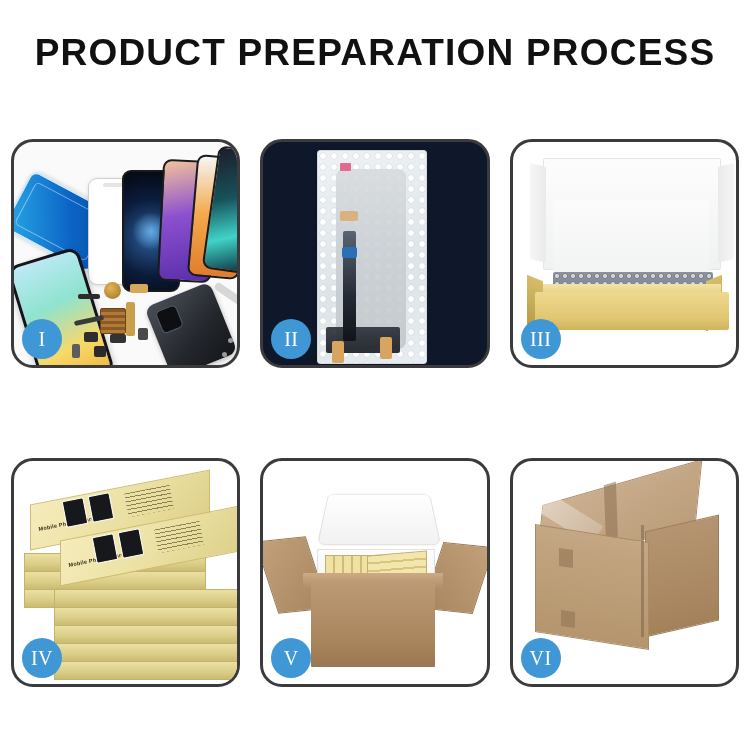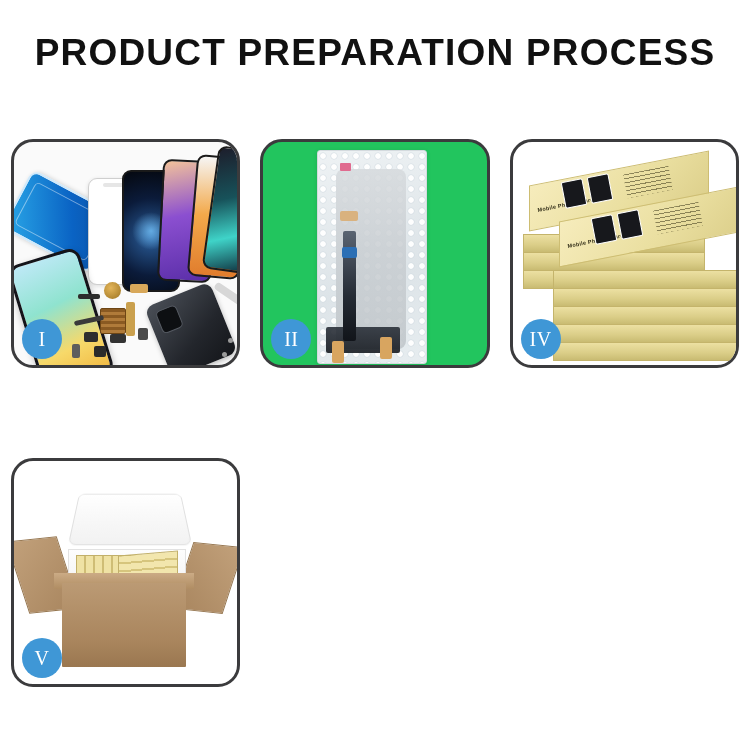--- a/index.html
+++ b/index.html
@@ -168,21 +168,21 @@
   .part.sp5{left:124px;top:186px;width:10px;height:12px;background:#4a4a4a;border-radius:2px;}
   .part.screw1{left:214px;top:196px;width:5px;height:5px;border-radius:50%;background:#9a9a9a;}
   .part.screw2{left:222px;top:206px;width:5px;height:5px;border-radius:50%;background:#9a9a9a;}
   .part.screw3{left:208px;top:210px;width:5px;height:5px;border-radius:50%;background:#9a9a9a;}
   .part.tool{
     left:198px;top:150px;width:40px;height:8px;background:#d7d7d7;border-radius:4px;
     transform:rotate(34deg);
   }
 
   
-  .p2{background:#22c55e;}
+  .p2{background:#0f172a;}
   .bubblepack{
     position:absolute;left:54px;top:8px;width:108px;height:212px;
     background:
       radial-gradient(circle at 5px 5px, rgba(255,255,255,.95) 2.4px, rgba(205,215,222,.55) 3.2px, rgba(0,0,0,0) 4px)
       0 0/11px 11px,
       linear-gradient(160deg,#eef2f4,#dde4e8 60%,#e7edf0);
     border:1px solid #d4dade;border-radius:3px;
     box-shadow:0 1px 4px rgba(0,0,0,.12);
   }
   .lcd{
@@ -426,20 +426,32 @@
           <div class="lcd-ic"></div>
           <div class="lcd-conn"></div>
           <div class="lcd-tab1"></div>
           <div class="lcd-tab2"></div>
           <div class="pinkmark"></div>
         </div>
       </div>
       <div class="badge">II</div>
     </div>
 
+    <div class="panel p3">
+      <div class="stage">
+        <div class="tray-lid"></div>
+        <div class="tray-foam"></div>
+        <div class="tray-bubble"></div>
+        <div class="tray-left"></div>
+        <div class="tray-right"></div>
+        <div class="tray-lip"></div>
+        <div class="tray-front"></div>
+      </div>
+      <div class="badge">III</div>
+    </div>
 
     <div class="panel p4">
       <div class="stage">
         <div class="slab" style="left:10px;top:92px;width:180px;"></div>
         <div class="slab" style="left:10px;top:110px;width:180px;"></div>
         <div class="slab" style="left:10px;top:128px;width:180px;"></div>
         <div class="slab" style="left:40px;top:128px;width:182px;"></div>
         <div class="slab" style="left:40px;top:146px;width:182px;"></div>
         <div class="slab" style="left:40px;top:164px;width:182px;"></div>
         <div class="slab" style="left:40px;top:182px;width:182px;"></div>
@@ -467,15 +479,28 @@
         <div class="fm-lid"></div>
         <div class="fm-inner"></div>
         <div class="gbx-grp"></div>
         <div class="gbx-grp2"></div>
         <div class="ct-rim"></div>
         <div class="ct-body"></div>
       </div>
       <div class="badge">V</div>
     </div>
 
+    <div class="panel p6">
+      <div class="stage">
+        <div class="cv-top"></div>
+        <div class="cv-seamtop"></div>
+        <div class="cv-tape"></div>
+        <div class="cv-side"></div>
+        <div class="cv-front"></div>
+        <div class="cv-seamv"></div>
+        <div class="cv-lbl1"></div>
+        <div class="cv-lbl2"></div>
+      </div>
+      <div class="badge">VI</div>
+    </div>
 
   </div>
 </div>
 
 </body></html>

